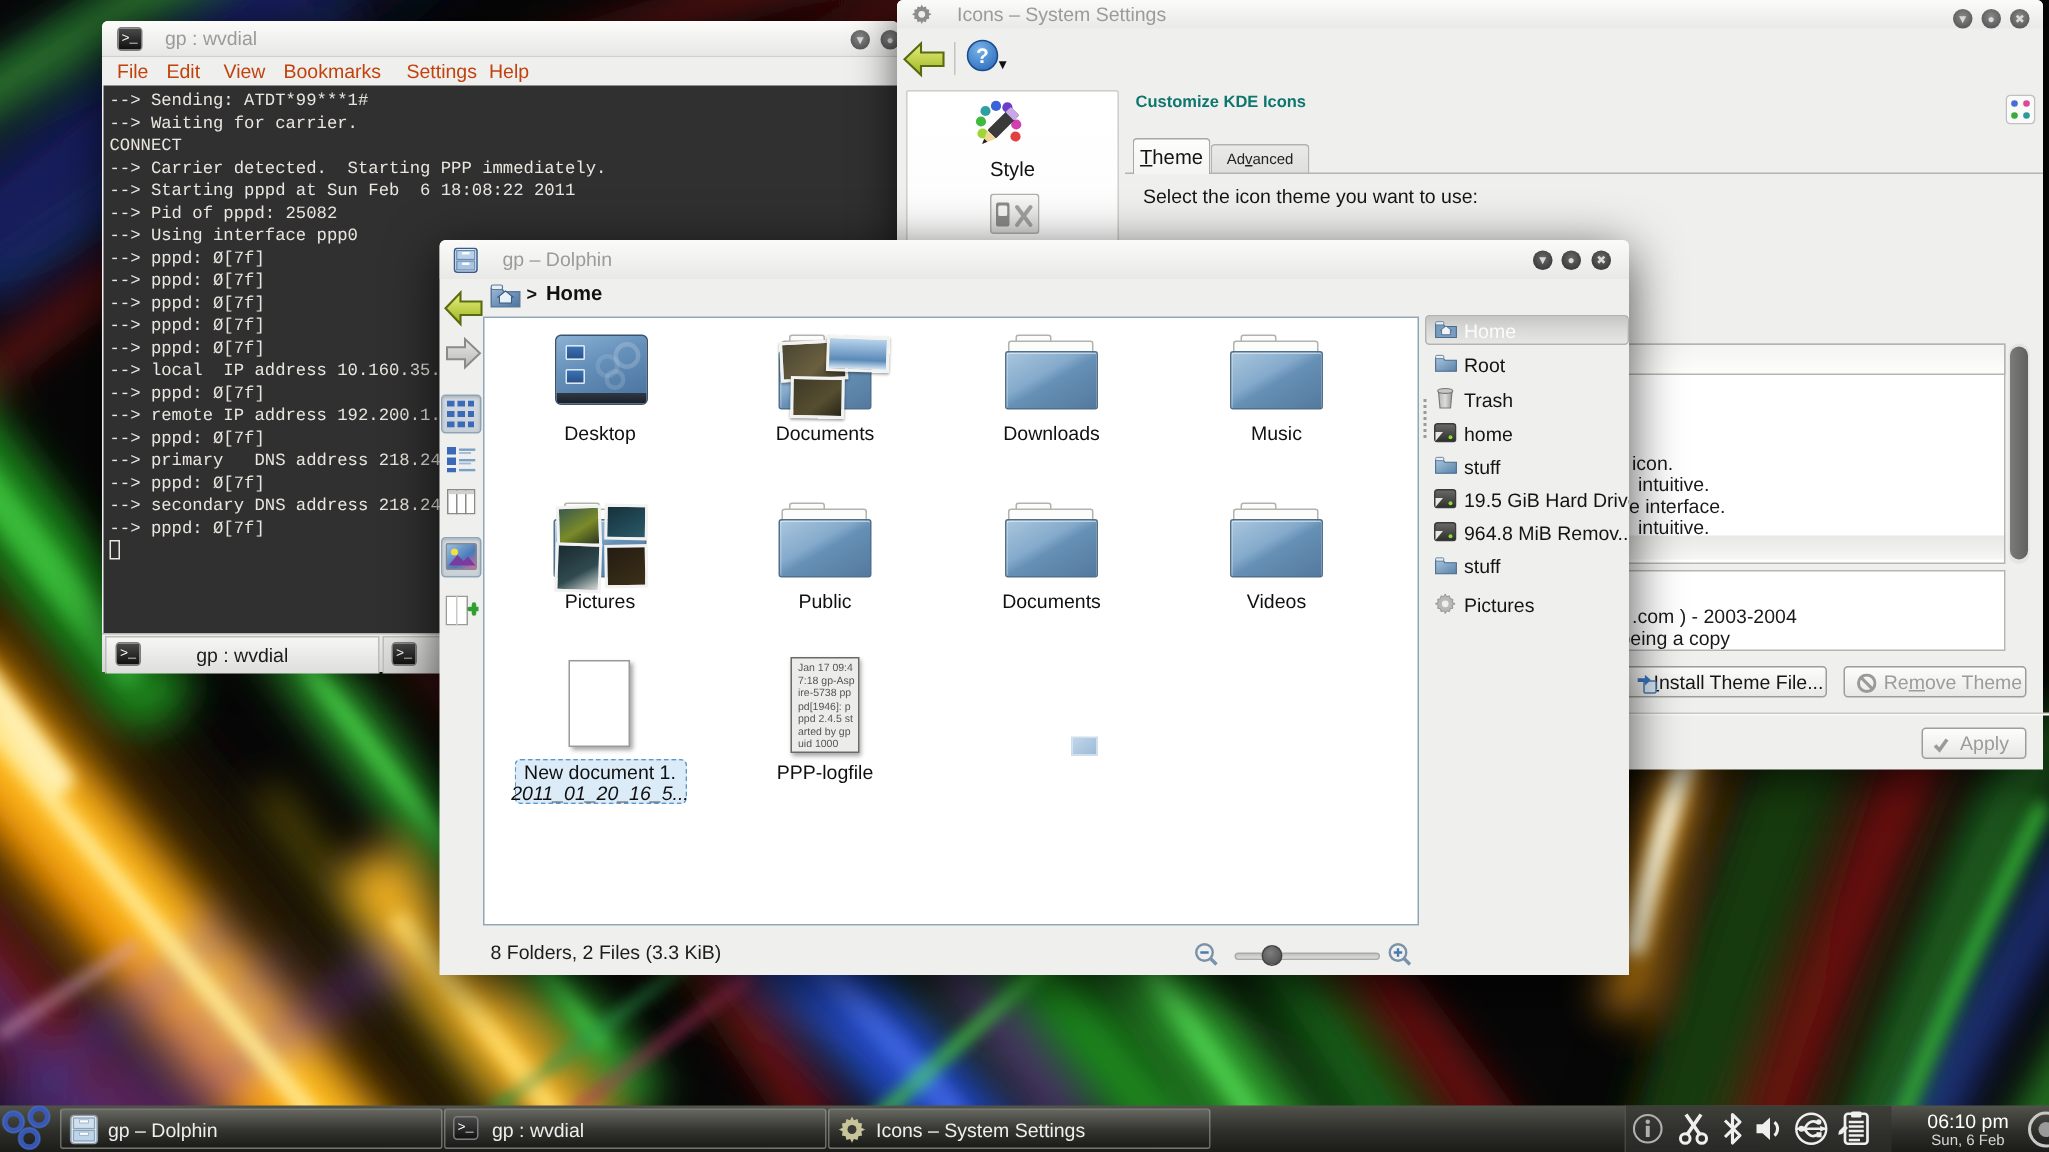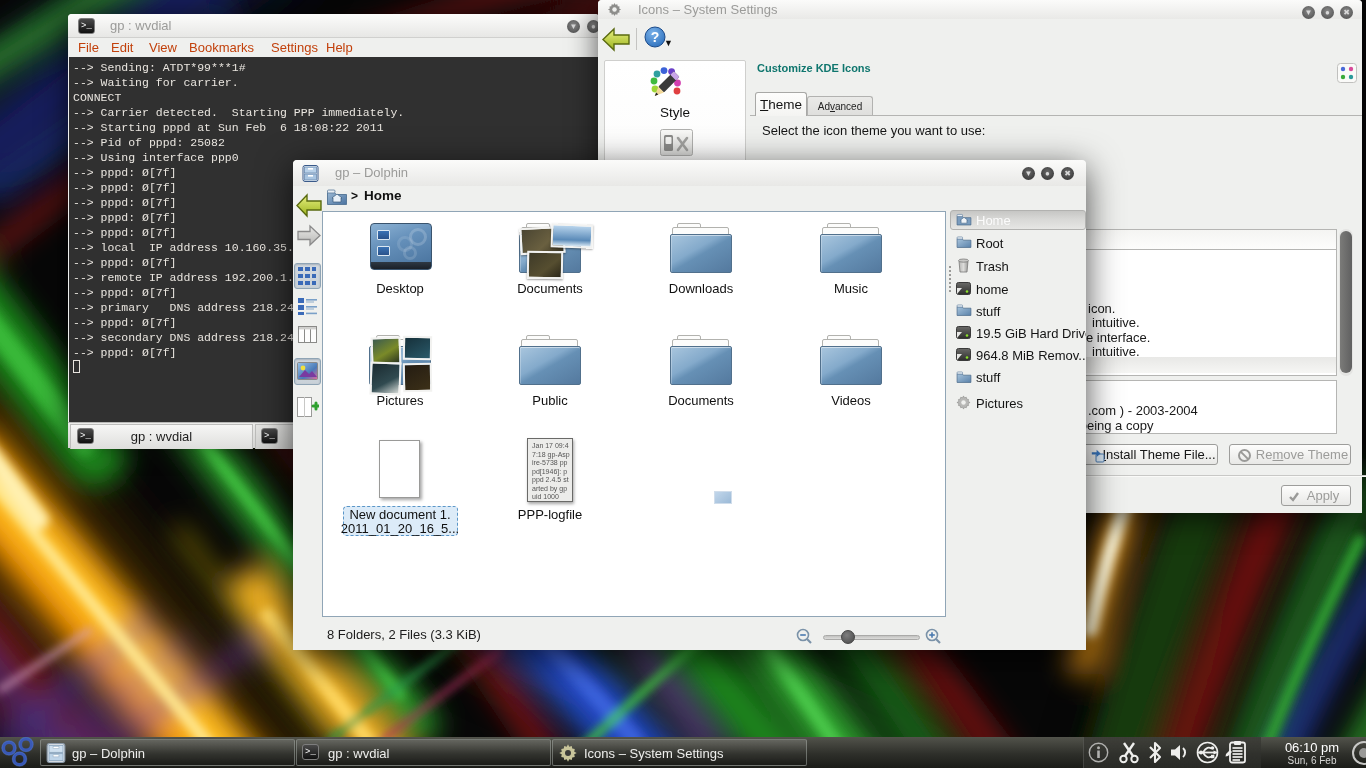--- a/index.html
+++ b/index.html
@@ -521,21 +521,21 @@
     <div class="folder" style="left:527px;top:175px;">
       <div class="ftab2"></div>
         <div class="ftab"></div>
         <div class="fbody"></div>
     </div>
     <div class="flabel" style="left:558px;top:233px;transform:translateX(-50%);">Videos</div>
 
     <div style="position:absolute;left:86px;top:280px;width:41px;height:58px;background:#fff;border:1px solid #9a9a98;box-shadow:2px 2px 3px rgba(0,0,0,.35);"></div>
     <div style="position:absolute;left:50px;top:346px;width:115px;height:30px;background:#dcebf8;border:1px dashed #5a96c8;border-radius:4px;"></div>
     <div class="flabel" style="left:107px;top:347px;transform:translateX(-50%);">New document 1.</div>
-    <div class="flabel" style="left:107px;top:361px;transform:translateX(-50%);">2011_01_20_16_5...</div>
+    <div class="flabel" style="left:107px;top:361px;transform:translateX(-50%);font-style:italic;">2011_01_20_16_5...</div>
 
     <div style="position:absolute;left:234px;top:278px;width:46px;height:64px;background:#ececea;border:1px solid #6a6a68;box-shadow:1px 2px 3px rgba(0,0,0,.35);
          font-size:7px;line-height:8.5px;color:#555;padding:3px 2px 0 4px;overflow:hidden;">Jan 17 09:4 7:18 gp-Asp ire-5738 pp pd[1946]: p ppd 2.4.5 st arted by gp uid 1000</div>
     <div class="flabel" style="left:257px;top:347px;transform:translateX(-50%);">PPP-logfile</div>
 
     <div style="position:absolute;left:421px;top:331px;width:18px;height:13px;background:linear-gradient(140deg,#b8d0e8,#8aaed0);border:1px solid #c8d8e8;opacity:.85;"></div>
   </div>
 
   <div style="position:absolute;left:655px;top:51px;width:4px;height:406px;background:#eff0ee;"></div>
   <div style="position:absolute;left:656px;top:106px;width:2px;height:26px;border-left:2px dotted #9a9a98;"></div>

